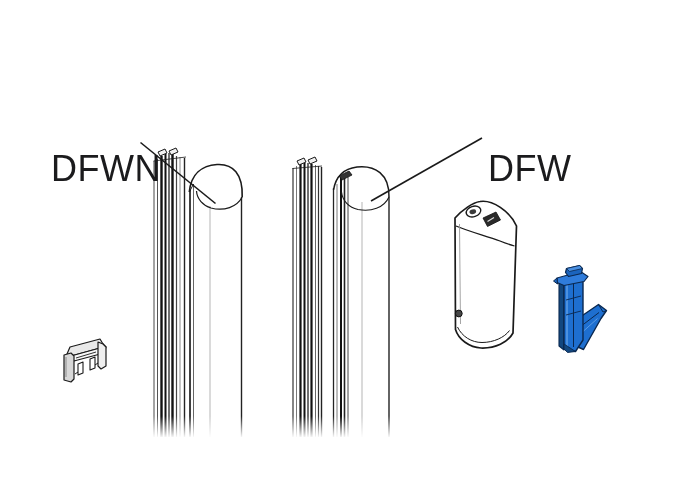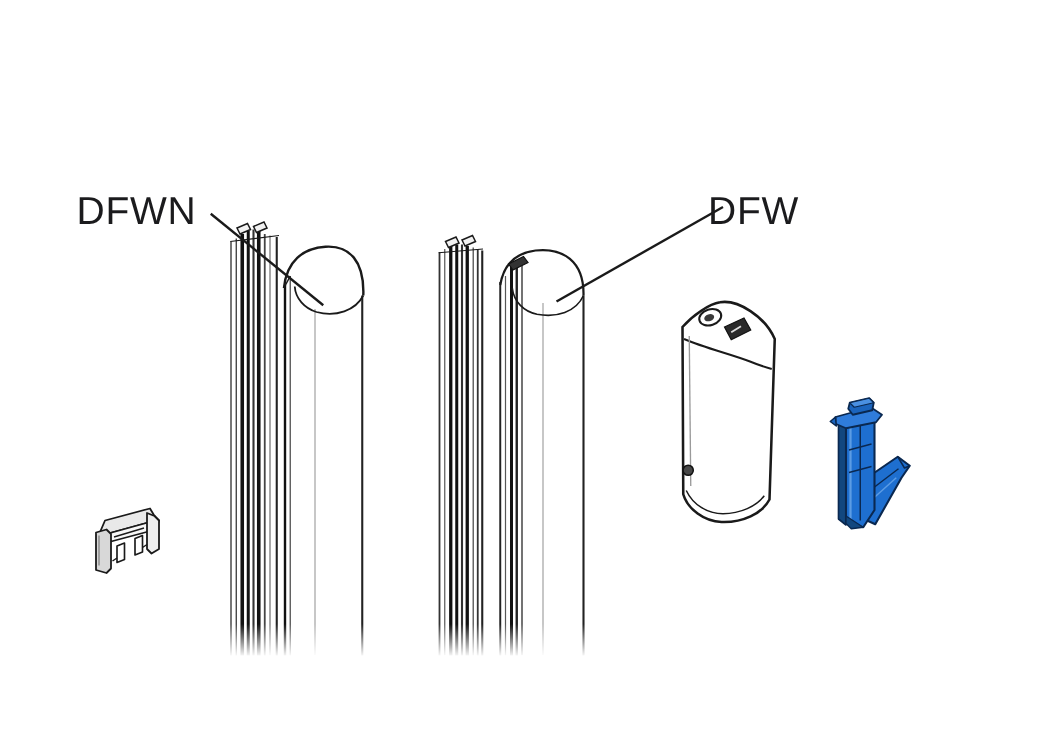--- a/index.html
+++ b/index.html
@@ -18,28 +18,29 @@
   .diagram-svg {
     position: absolute;
     left: 0;
     top: 0;
     width: 694px;
     height: 500px;
   }
   .part-label {
     position: absolute;
     color: #1b1b1d;
-    font-size: 26px;
+    font-size: 36px;
     font-weight: 400;
     letter-spacing: 0.5px;
     line-height: 1;
     user-select: none;
+    margin-top: 24px;
   }
   .label-dfwn { left: 51px; top: 127px; }
-  .label-dfw  { left: 472px; top: 127px; }
+  .label-dfw  { left: 488px; top: 127px; }
 </style>
 </head>
 <body>
 
 <div class="canvas">
 
   <svg class="diagram-svg" viewBox="0 0 694 500" xmlns="http://www.w3.org/2000/svg">
     <defs>
       <linearGradient id="fadeBottom" x1="0" y1="0" x2="0" y2="1">
         <stop offset="0" stop-color="#ffffff" stop-opacity="0"></stop>

